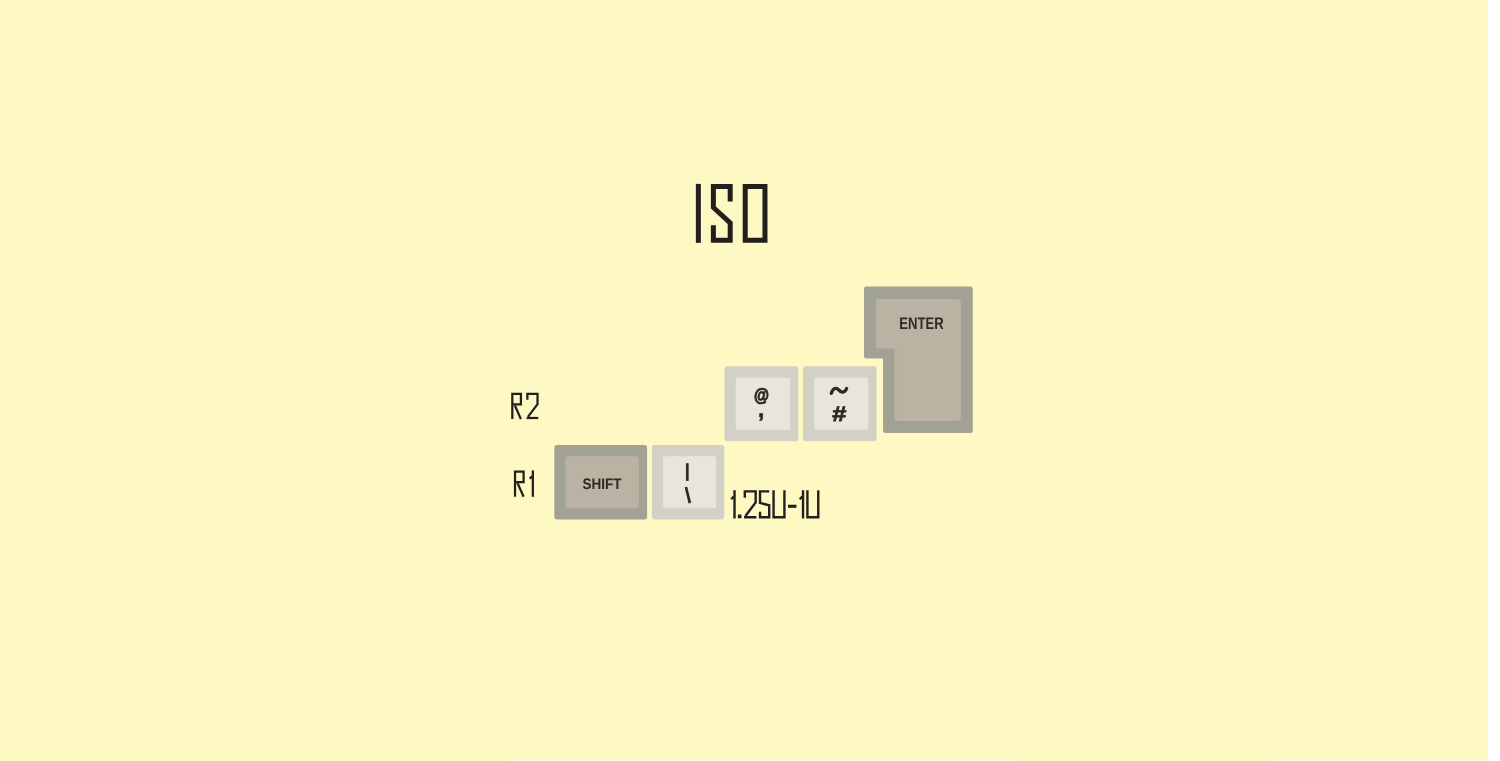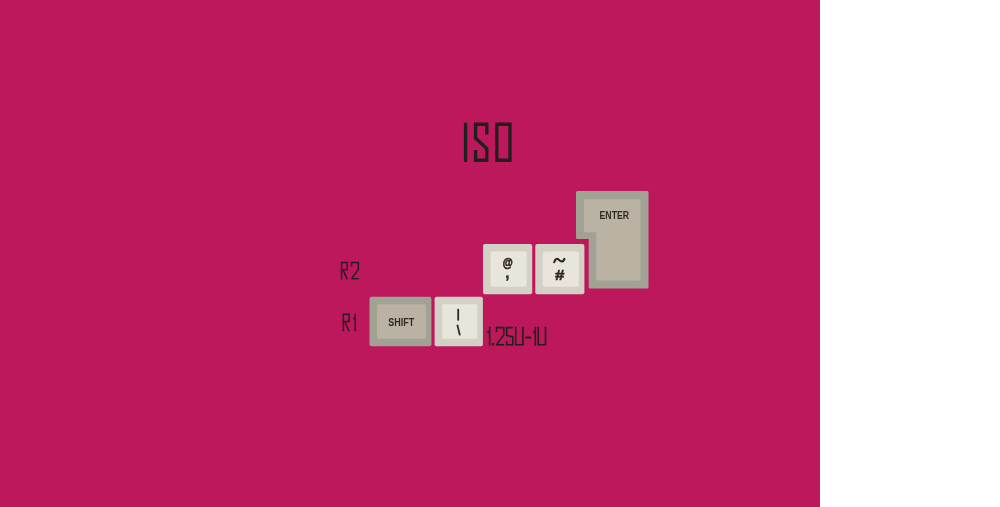--- a/index.html
+++ b/index.html
@@ -1,17 +1,17 @@
 <!DOCTYPE html>
 <html><head>
 <meta charset="utf-8">
 <title>ISO</title>
 <style>
 html,body{margin:0;padding:0;background:#ffffff;}
-#canvas{position:relative;width:820px;height:507px;background:#be185d;overflow:hidden;font-family:"Liberation Sans", sans-serif;}
+#canvas{position:relative;width:992px;height:507px;background:#fef9c3;overflow:hidden;font-family:"Liberation Sans", sans-serif;}
 </style>
 </head>
 <body>
 
 <div id="canvas">
 <svg width="1000" height="507" viewBox="0 0 1000 507" style="position:absolute;left:0;top:0">
 
 <g fill="none" stroke="#231f1d">
 <path transform="translate(463.90,122.60) scale(0.3930)" d="M4.25,0 V100" stroke-width="8.5"></path>
 <path transform="translate(473.92,122.60) scale(0.3930)" d="M32.75,30 V4.25 H4.25 V40 L32.75,66 V95.75 H4.25 V70" stroke-width="8.5"></path>

